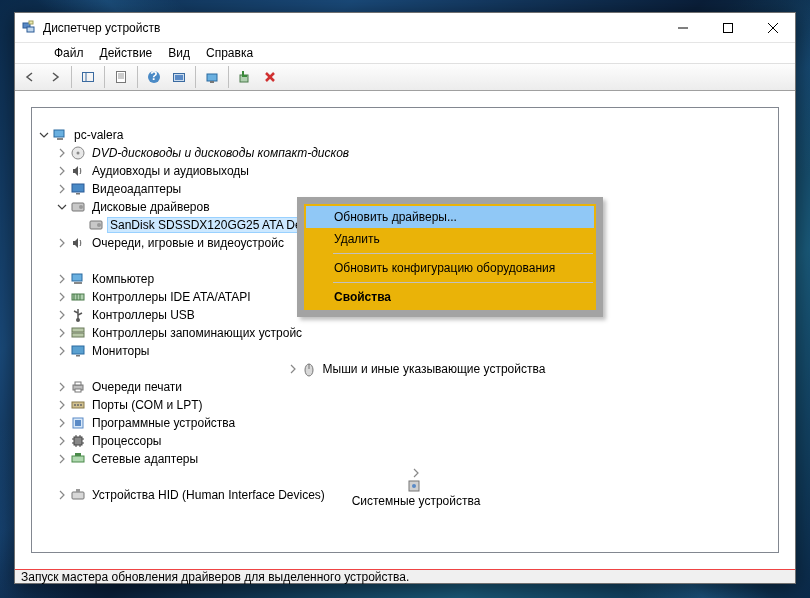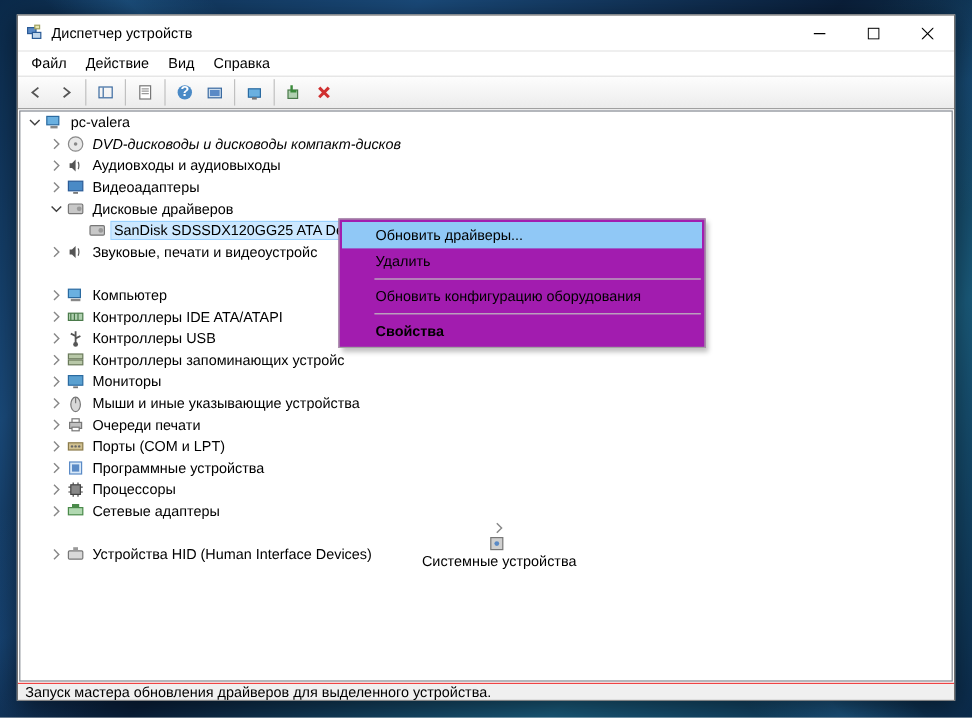--- a/index.html
+++ b/index.html
@@ -6,34 +6,34 @@
   body { width: 810px; height: 598px; overflow: hidden; background: linear-gradient(135deg,#0b2a4a 0%, #1a4a7a 25%, #0a1f3a 50%, #1a5a7a 75%, #0b2a4a 100%); position: relative; }
   body::before { content:""; position:absolute; inset:0; background:
     linear-gradient(45deg, transparent 45%, rgba(60,150,220,.25) 50%, transparent 55%),
     linear-gradient(-30deg, transparent 40%, rgba(40,120,200,.2) 50%, transparent 60%); }
   .window { position: absolute; left: 14px; top: 12px; width: 782px; height: 572px; background: #fff; border: 1px solid #707070; display: flex; flex-direction: column; box-shadow: 0 4px 20px rgba(0,0,0,.5); }
   .titlebar { height: 30px; display: flex; align-items: center; border-bottom: 1px solid #e5e5e5; }
   .titlebar .app-icon { width: 16px; height: 16px; margin: 0 6px; display:flex; align-items:center; justify-content:center; }
   .titlebar .title { flex: 0 0 auto; }
   .titlebar .spacer { flex: 1; }
   .win-btn { width: 45px; height: 29px; display: flex; align-items: center; justify-content: center; }
-  .menubar { height: 20px; display: flex; align-items: center; padding: 0 4px; gap: 2px; }
+  .menubar { height: 20px; display: flex; align-items: center; padding: 0 4px; gap: 2px; margin-left: 28px; }
   .menu-item { padding: 1px 7px; }
   .toolbar { height: 28px; border-top: 1px solid #e0e0e0; border-bottom: 1px solid #a0a0a0; background: linear-gradient(#fdfdfd,#ececec); display: flex; align-items: center; padding: 0 3px; gap: 1px; }
   .tool-btn { width: 24px; height: 24px; display:flex; align-items:center; justify-content:center; border:1px solid transparent; border-radius:2px; }
   .tool-sep { width:1px; height:22px; background:#c0c0c0; margin:0 3px; }
-  .tree-area { flex: 1; background: #fff; border: 1px solid #828790; margin: 1px; overflow: auto; padding-top: 0; position:relative; }
+  .tree-area { flex: 1; background: #fff; border: 1px solid #828790; margin: 16px; overflow: auto; padding-top: 18px; position:relative; }
   .tree-row { display:flex; align-items:center; height:18px; white-space:nowrap; }
   .tree-row.selected .label { background:#cce8ff; outline:1px solid #99d1ff; }
   .expander { width:16px; height:16px; display:flex; align-items:center; justify-content:center; color:#6a6a6a; font-size:10px; }
   .expander.leaf { visibility:hidden; }
   .node-icon { width:16px; height:16px; margin-right:4px; display:flex; align-items:center; justify-content:center; font-size:12px; }
   .label { padding: 0 2px; }
   .statusbar { height: 14px; border-top: 1px solid #ef4444; padding: 2px 6px; display:flex; align-items:center; background:#f0f0f0; }
-  .context-menu { position:absolute; background:#a21caf; border:1px solid #a3a3a3; box-shadow:3px 3px 4px rgba(0,0,0,.25); padding:2px; z-index:10; }
+  .context-menu { position:absolute; background:#eab308; border:7px solid #a3a3a3; box-shadow:3px 3px 4px rgba(0,0,0,.25); padding:2px; z-index:10; }
   .ctx-item { padding: 4px 40px 4px 28px; white-space:nowrap; }
   .ctx-item.highlight { background:#90c8f6; }
   .ctx-item.bold { font-weight:bold; }
   .ctx-sep { height:1px; background:#c0c0c0; margin:3px 1px 3px 27px; }
   svg { display:block; }
 </style>
 </head>
 <body>
 
 <div class="window">
@@ -222,21 +222,21 @@
           <svg width="10" height="10">
             <path d="M3 1 L7 5 L3 9" fill="none" stroke="#888" stroke-width="1.2"></path>
           </svg>
         </span>
         <span class="node-icon">
           <svg width="16" height="16" viewBox="0 0 16 16">
             <path d="M3 6h2l3-3v10l-3-3H3z" fill="#555"></path>
             <path d="M10 5c1 1 1 5 0 6" fill="none" stroke="#555"></path>
           </svg>
         </span>
-        <span class="label">Звуковые, печати и видеоустройс</span>
+        <span class="label">Очереди, игровые и видеоустройс</span>
       </div>
       <div class="tree-row" style="padding-left: 22px; flex-direction: column;">
         <span class="expander">
           <svg width="10" height="10">
             <path d="M3 1 L7 5 L3 9" fill="none" stroke="#888" stroke-width="1.2"></path>
           </svg>
         </span>
         <span class="node-icon">
           <svg width="16" height="16" viewBox="0 0 16 16">
             <rect x="1" y="5" width="14" height="7" rx="1" fill="#d8d8d8" stroke="#777"></rect>
@@ -314,21 +314,21 @@
           </svg>
         </span>
         <span class="node-icon">
           <svg width="16" height="16" viewBox="0 0 16 16">
             <rect x="2" y="3" width="12" height="8" fill="#5aa0d0" stroke="#2a6aa0"></rect>
             <rect x="6" y="12" width="4" height="1.5" fill="#777"></rect>
           </svg>
         </span>
         <span class="label">Мониторы</span>
       </div>
-      <div class="tree-row" style="padding-left: 22px;">
+      <div class="tree-row" style="padding-left: 22px; justify-content: center;">
         <span class="expander">
           <svg width="10" height="10">
             <path d="M3 1 L7 5 L3 9" fill="none" stroke="#888" stroke-width="1.2"></path>
           </svg>
         </span>
         <span class="node-icon">
           <svg width="16" height="16" viewBox="0 0 16 16">
             <ellipse cx="8" cy="9" rx="4" ry="6" fill="#d8d8d8" stroke="#777"></ellipse>
             <line x1="8" y1="3" x2="8" y2="8" stroke="#777"></line>
           </svg>

